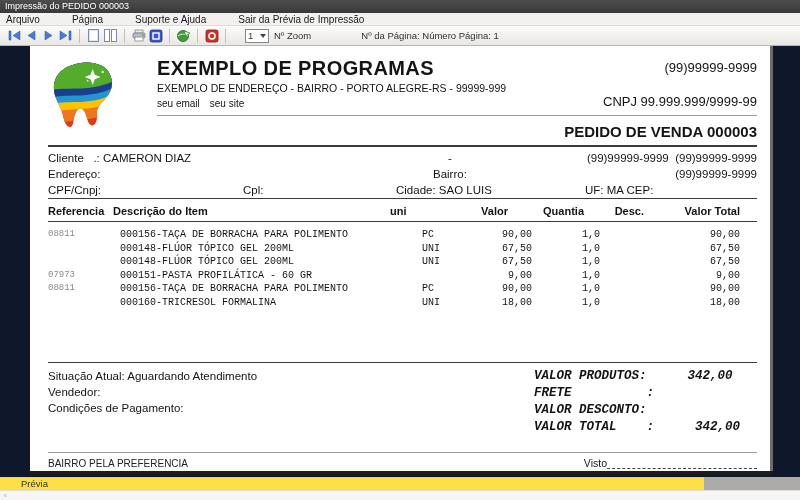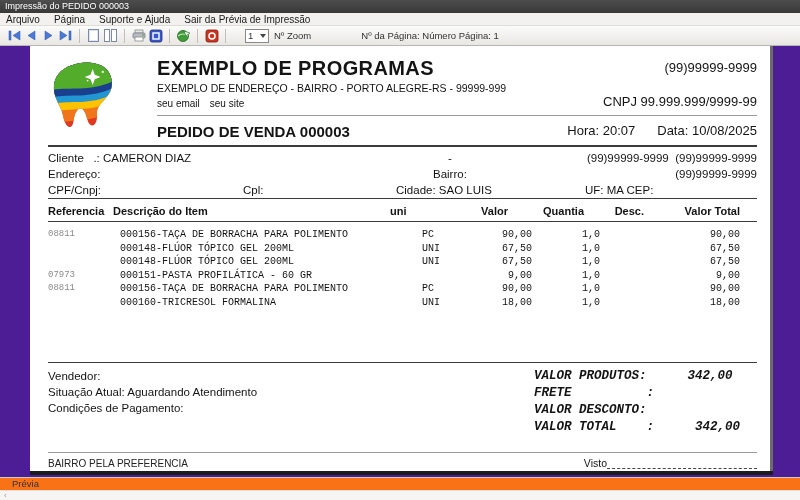--- a/index.html
+++ b/index.html
@@ -5,56 +5,56 @@
   * { margin:0; padding:0; box-sizing:border-box; }
   html,body { width:800px; height:500px; overflow:hidden; }
   body { font-family:"Liberation Sans", sans-serif; background:#adaba9; position:relative; }
 
   
   .titlebar { position:absolute; left:0; top:0; width:800px; height:25px;
     background:linear-gradient(#4d4d4d,#262626); color:#fff; font-size:9px;
     line-height:13px; padding-left:5px; }
   .menubar { position:absolute; left:0; top:13px; width:800px; height:13px;
     background:#f2f1ef; border-bottom:1px solid #dedcd8; font-size:10px;
-    display:flex; align-items:center; gap:14px; padding-left:6px; color:#1a1a1a; }
+    display:flex; align-items:center; gap:32px; padding-left:6px; color:#1a1a1a; }
   .menubar span { cursor:default; }
   .toolbar { position:absolute; left:0; top:26px; width:800px; height:20px;
     background:linear-gradient(#fbfbfa,#e9e7e3); border-bottom:1px solid #b8b6b2;
     display:flex; align-items:center; padding-left:6px; font-size:9.5px; color:#333; }
   .tb-sep { width:1px; height:14px; background:#c2c0bc; margin:0 5px; }
   .tb-btn { width:17px; height:16px; display:flex; align-items:center; justify-content:center; border-radius:2px; }
   .nav-arrow { fill:#4a79d8; stroke:#2d55a8; stroke-width:.5; }
   .pageico { width:11px; height:13px; background:#fff; border:1px solid #7a8aa8; box-shadow:inset 0 0 0 1px #dfe6f2; }
   .pageico2 { width:13px; height:13px; display:flex; gap:1px; }
   .pageico2 i { flex:1; background:#fff; border:1px solid #7a8aa8; }
   .zoom-select { width:24px; height:14px; background:#fff; border:1px solid #8a8886;
     display:flex; align-items:center; justify-content:space-between; padding:0 2px; margin-right:5px; }
   .zoom-caret { width:0; height:0; border-left:3px solid transparent; border-right:3px solid transparent; border-top:4px solid #444; }
   .tb-label { margin-right:10px; }
 
   
   .preview { position:absolute; left:0; top:46px; width:800px; height:431px;
-    background:#4c1d95; overflow:hidden; }
+    background:#0f172a; overflow:hidden; }
   .page { position:absolute; left:30px; top:0; width:740px; height:428px;
     background:#fff; box-shadow:3px 0 0 #6e6c6a; }
   .page-bottom-edge { position:absolute; left:30px; top:425px; width:743px; height:4px; background:#1c1c1c; }
   .content { position:absolute; left:18px; top:0; width:709px; height:100%; color:#141414; }
 
   
   .doc-header { display:flex; padding-top:11px; }
   .logo { width:72px; height:76px; flex:0 0 72px; margin-right:37px; }
   .hdr-right { flex:1; }
   .hdr-top { display:flex; justify-content:space-between; border-bottom:1px solid #9a9a9a; padding-bottom:3px; min-height:59px; }
   .company-name { font-size:20px; font-weight:bold; letter-spacing:.4px; line-height:22px; }
   .company-addr { font-size:10.5px; margin-top:3px; }
   .company-links { font-size:10px; margin-top:4px; display:flex; gap:10px; }
   .contact { text-align:right; font-size:13px; line-height:15px; }
   .contact .phone { margin-top:3px; }
   .contact .cnpj { margin-top:19px; }
-  .hdr-bottom { display:flex; justify-content:space-between; align-items:flex-start; padding-top:7px; }
+  .hdr-bottom { display:flex; justify-content:space-between; align-items:flex-end; padding-top:7px;flex-direction:column; }
   .order-title { font-size:15px; font-weight:bold; }
   .order-when { font-size:13px; display:flex; gap:22px; }
   .thickline { border-top:2px solid #3c3c3c; margin-top:5px; }
 
   
   .client { font-size:11.5px; padding-top:3px; }
   .client .crow { position:relative; height:16px; line-height:16px; }
   .client .pre { white-space:pre; }
   .abs { position:absolute; top:0; }
 
@@ -79,23 +79,23 @@
   .totrow .lab { white-space:pre; }
   .totrow .val { width:86px; text-align:right; }
 
   .thanks-sep { border-top:1px solid #9a9a9a; margin-top:16px; }
   .thanks-row { display:flex; justify-content:space-between; align-items:flex-end; padding-top:4px; }
   .thanks { font-size:10px; color:#222; }
   .visto { font-size:10.5px; display:flex; align-items:flex-end; }
   .visto-line { display:inline-block; width:150px; border-bottom:1px dashed #444; height:11px; }
 
   
-  .statusbar { position:absolute; left:0; top:477px; width:800px; height:13px;
-    background:#f97316; border-top:1px solid #cfcdc9; font-size:9.5px; color:#333;
-    line-height:12px; padding-left:12px; }
+  .statusbar { position:absolute; left:0; top:477px; width:704px; height:13px;
+    background:#fde047; border-top:1px solid #cfcdc9; font-size:9.5px; color:#333;
+    line-height:12px; padding-left:21px; }
   .scrollstrip { position:absolute; left:0; top:490px; width:800px; height:10px;
     background:#f6f5f3; border-top:1px solid #e0deda; color:#9a9896; font-size:8px; line-height:9px; padding-left:4px; }
 </style>
 </head>
 <body>
 
 <div class="titlebar">
   <span>Impressão do PEDIDO 000003</span>
 </div>
 
@@ -213,24 +213,20 @@
                 <span>seu site</span>
               </div>
             </div>
             <div class="contact">
               <div class="phone">(99)99999-9999</div>
               <div class="cnpj">CNPJ 99.999.999/9999-99</div>
             </div>
           </div>
           <div class="hdr-bottom">
             <div class="order-title">PEDIDO DE VENDA 000003</div>
-            <div class="order-when">
-              <span>Hora: 20:07</span>
-              <span>Data: 10/08/2025</span>
-            </div>
           </div>
         </div>
       </div>
       <div class="thickline"></div>
 
       <div class="client">
         <div class="crow">
           <span class="abs pre" style="left:0">Cliente   .: CAMERON DIAZ</span>
           <span class="abs" style="left:400px">-</span>
           <span class="abs pre" style="right:0">(99)99999-9999  (99)99999-9999</span>
@@ -313,22 +309,22 @@
           <span class="r">18,00</span>
           <span class="r">1,0</span>
           <span class="r"></span>
           <span class="r">18,00</span>
         </div>
       </div>
 
       <div class="foot-sep"></div>
       <div class="foot">
         <div class="foot-left">
+          <div>Situação Atual: Aguardando Atendimento</div>
           <div>Vendedor:</div>
-          <div>Situação Atual: Aguardando Atendimento</div>
           <div>Condições de Pagamento:</div>
         </div>
         <div class="totals">
           <div class="totrow">
             <span class="lab">VALOR PRODUTOS:</span>
             <span class="val">342,00</span>
           </div>
           <div class="totrow">
             <span class="lab">FRETE          :</span>
             <span class="val"></span>

